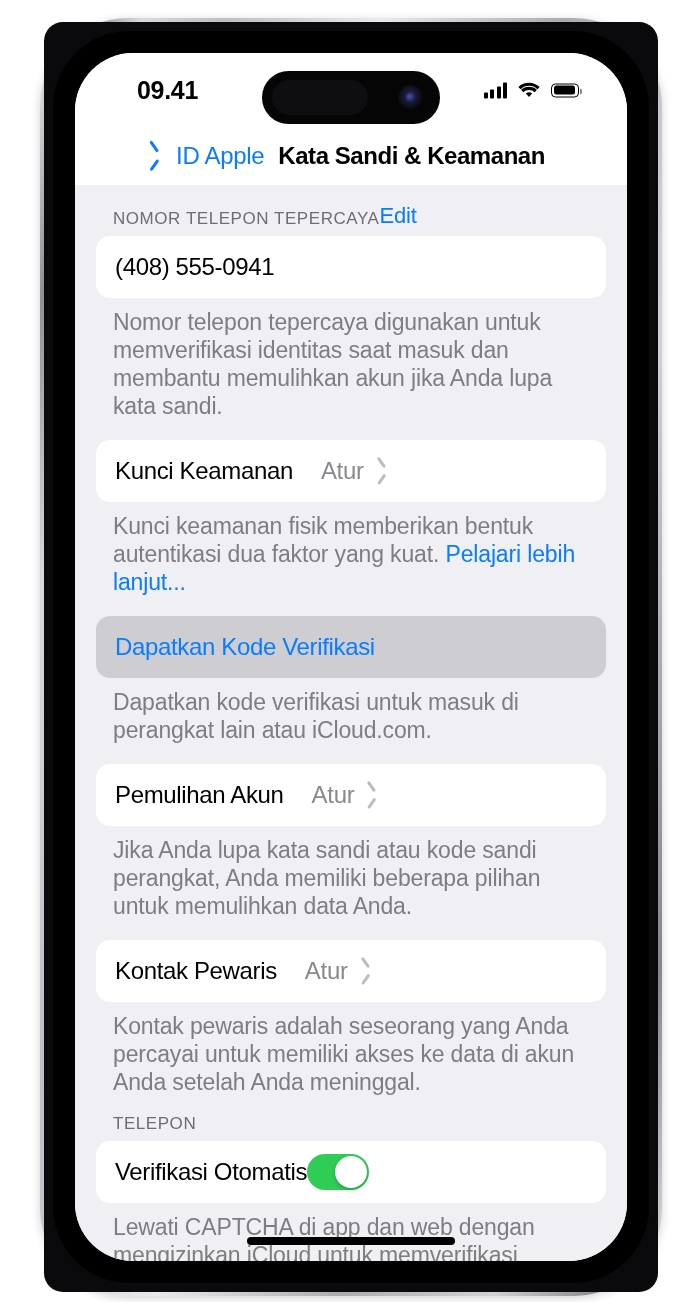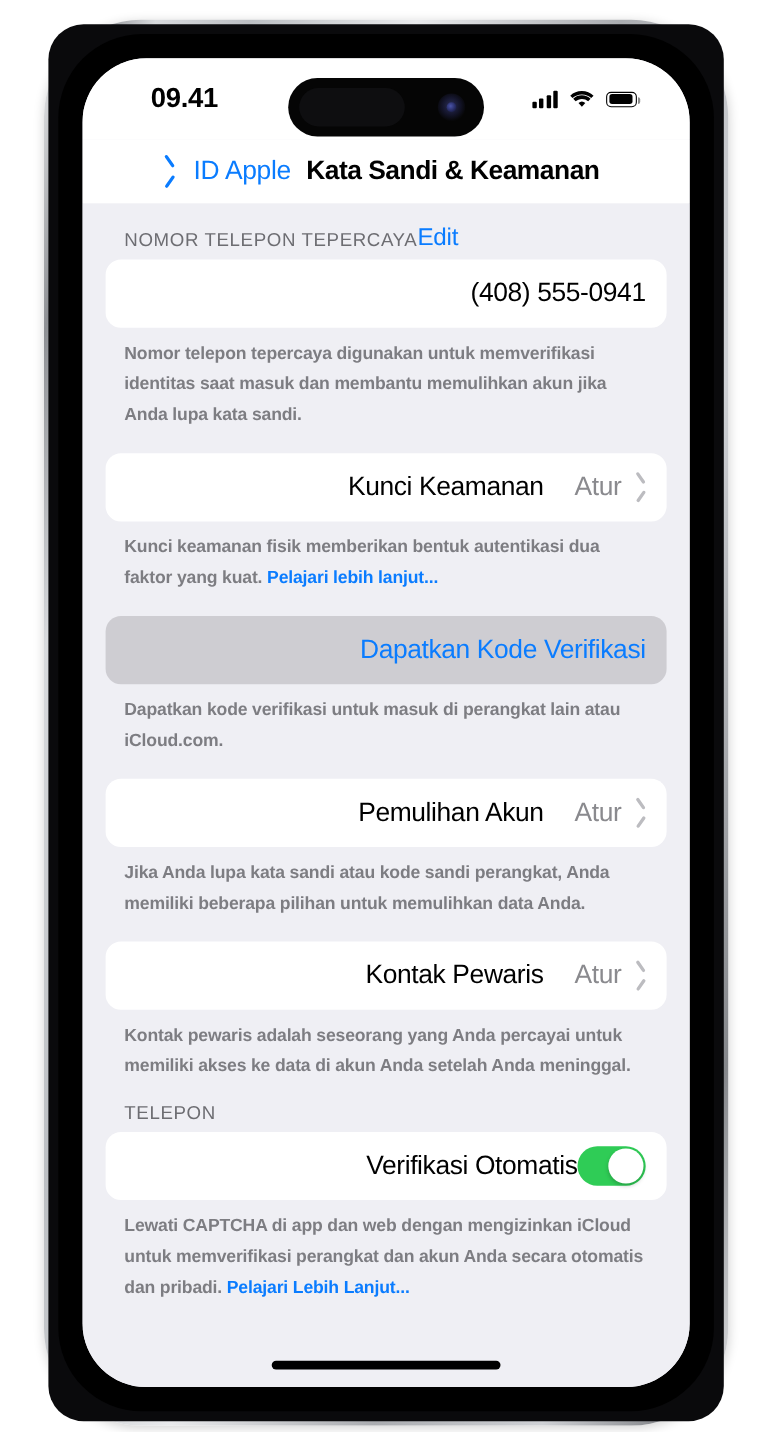--- a/index.html
+++ b/index.html
@@ -14,21 +14,21 @@
   
   .device-outer{
     position:absolute; left:40px; top:18px;
     width:622px; height:1278px;
     border-radius:88px;
     background:linear-gradient(100deg,#f3f4f5 0%,#8e9094 6%,#d8dadd 12%,#bcbfc3 22%,#e9eaec 40%,#aaacb0 62%,#cfd1d5 80%,#85878b 93%,#e3e4e6 100%);
     box-shadow:0 2px 10px rgba(0,0,0,.18);
   }
   .device-mid{
     position:absolute; left:4px; top:4px; right:4px; bottom:4px;
-    border-radius:32px; background:#0a0a0c;
+    border-radius:19px; background:#0a0a0c;
   }
   .device-bezel{
     position:absolute; left:9px; top:9px; right:9px; bottom:9px;
     border-radius:76px; background:#000;
   }
   .screen{
     position:absolute; left:22px; top:22px; right:22px; bottom:22px;
     border-radius:58px; overflow:hidden; background:#f2f2f7;
   }
 
@@ -97,39 +97,38 @@
   .sec-head{
     font-size:17px; color:#6d6d72; letter-spacing:.55px;
     padding:18px 17px 7px 17px; display:flex; align-items:flex-end;
   }
   .sec-head .edit{ color:#0a7cff; font-size:22px; letter-spacing:-.2px; cursor:pointer; }
 
   .card{ background:#fff; border-radius:14px; overflow:hidden; }
   .card.pressed{ background:#cecdd2; }
 
   .row{
-    min-height:62px; display:flex; align-items:center; justify-content:flex-end;
+    min-height:62px; display:flex; align-items:center; justify-content:flex-start;
     padding:12px 19px; cursor:pointer;
   }
   .row-title{ font-size:24px; color:#000; letter-spacing:-.35px; }
   .row-title.link{ color:#0a7cff; }
   .row-right{ display:flex; align-items:center; gap:11px; }
   .row-value{ font-size:24px; color:#8a8a8e; letter-spacing:-.3px;margin-left:28px; }
   .chev-right{ width:11px; height:19px; position:relative; flex:none; }
   .chev-right::before,.chev-right::after{
     content:""; position:absolute; right:1px; width:12px; height:2.6px;
     background:#bcbcc0; border-radius:2px;
   }
   .chev-right::before{ top:4.5px;  transform:rotate(55deg);  transform-origin:right center; }
   .chev-right::after { top:11.5px; transform:rotate(-55deg); transform-origin:right center; }
 
   .footnote{
-    font-size:16px; line-height:28px; color:#7d7d82; letter-spacing:-.15px;
+    font-size:23px; line-height:28px; color:#7d7d82; letter-spacing:-.15px;
     padding:10px 17px 0 17px;
-    font-weight:bold;
   }
   .footnote a{ color:#0a7cff; text-decoration:none; }
   .gap{ height:20px; }
 
   .switch{
     width:62px; height:36px; border-radius:18px; background:#2fcc56;
     position:relative; flex:none; cursor:pointer;
   }
   .switch .knob{
     position:absolute; top:2px; left:28px; width:32px; height:32px;

